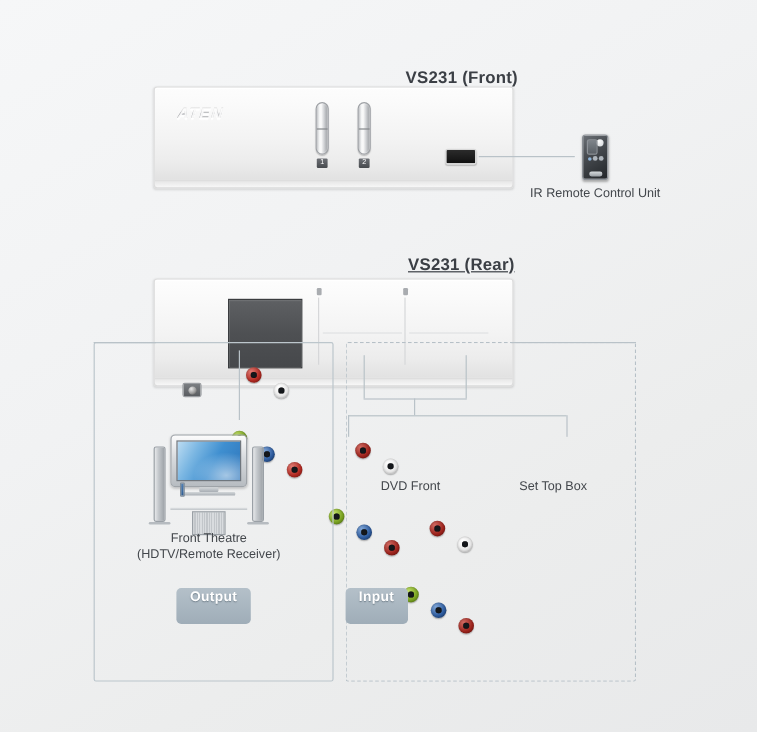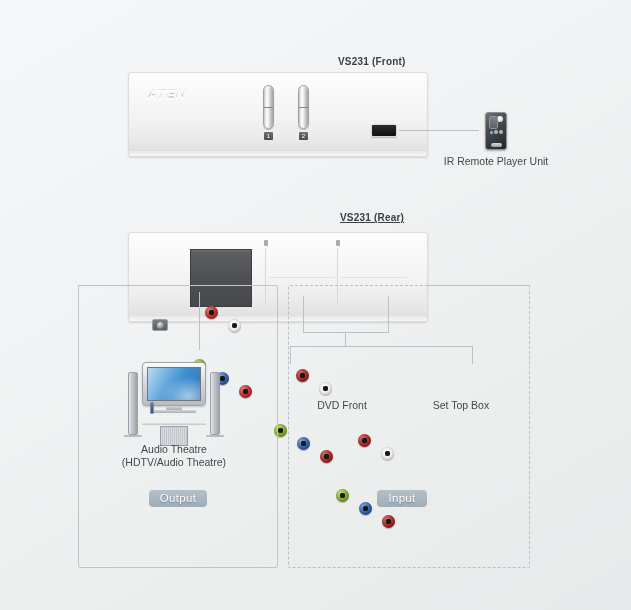--- a/index.html
+++ b/index.html
@@ -6,21 +6,21 @@
   body{
     width:631px;height:610px;overflow:hidden;position:relative;
     background:linear-gradient(150deg,#f6f7f8 0%,#f1f2f3 40%,#eceded 70%,#e8e9ea 100%);
     font-family:"Liberation Sans",sans-serif;
     -webkit-font-smoothing:antialiased;
   }
   .abs{position:absolute;}
 
   
   .panel-title{
-    font-size:10px;font-weight:bold;color:#3b3f45;letter-spacing:.2px;
+    font-size:14px;font-weight:bold;color:#3b3f45;letter-spacing:.2px;
     white-space:nowrap;
   }
 
   
   .chassis{
     border-radius:3px;
     background:linear-gradient(180deg,#fdfdfd 0%,#fafafa 18%,#f3f3f3 52%,#ececec 75%,#e2e2e2 92%,#f7f7f7 100%);
     box-shadow:0 1px 2px rgba(0,0,0,.13), inset 0 1px 0 #fff;
     border:1px solid #dcdcdc;
     box-sizing:border-box;
@@ -121,23 +121,23 @@
 
   
   .zone{
     box-sizing:border-box;border-radius:2px;
   }
   .zone.solid{border:1px solid #bcc6cc;}
   .zone.dashed{border:1px dashed #b6c0c7;}
 
   
   .badge{
-    display:inline-block;padding:2px 11px 3px;border-radius:4px;
+    display:inline-block;padding:2px 11px 16px;border-radius:4px;
     background:linear-gradient(180deg,#b4c0c9,#9fadb8);
-    color:#ffffff;font-size:11.5px;font-weight:normal;
+    color:#ffffff;font-size:11.5px;font-weight:bold;
     text-shadow:0 1px 1px rgba(80,95,108,.65);
     letter-spacing:.3px;white-space:nowrap;
   }
 
   
   .caption{
     font-size:10.5px;color:#43474c;text-align:center;line-height:13px;
     white-space:nowrap;
   }
 
@@ -205,21 +205,21 @@
 <div class="abs remote" style="left:485px;top:112px;">
   <div class="r-dot" style="right:3px;top:3px;width:6px;height:6px;background:radial-gradient(circle at 35% 30%,#ffffff,#cfd3d7);"></div>
   <div class="r-pill" style="left:3px;top:3px;width:7px;height:11px;background:linear-gradient(180deg,#7e848a,#5a6066);border:1px solid #8d9298;"></div>
   <div class="r-dot" style="left:4px;top:18px;width:3px;height:3px;background:#8fb4d8;"></div>
   <div class="r-pill" style="left:8px;top:17px;width:4px;height:4px;background:#aeb5bc;"></div>
   <div class="r-pill" style="left:13px;top:17px;width:4px;height:4px;background:#aeb5bc;"></div>
   <div class="r-pill" style="left:5px;top:30px;width:11px;height:4px;background:linear-gradient(180deg,#d6dadd,#9aa0a6);"></div>
 </div>
 
 <div class="abs caption" style="left:406px;top:155px;width:180px;">
-  <span>IR Remote Player Unit</span>
+  <span>IR Remote Control Unit</span>
 </div>
 
 <div class="abs panel-title" style="left:340px;top:212px;text-decoration:underline;">VS231 (Rear)</div>
 
 <div class="abs chassis" style="left:128px;top:232px;width:300px;height:90px;">
   <div class="chassis-lip"></div>
 </div>
 
 <div class="abs pwr-jack" style="left:152px;top:281px;"></div>
 
@@ -279,30 +279,30 @@
 <div class="abs tv-stand" style="left:166px;top:406px;width:16px;height:4px;"></div>
 <div class="abs tv-stand" style="left:152px;top:410px;width:44px;height:3px;"></div>
 
 <div class="abs sub-remote" style="left:150px;top:402px;width:4px;height:12px;"></div>
 
 <div class="abs" style="left:142px;top:423px;width:64px;height:2px;background:linear-gradient(180deg,#e3e5e7,#bfc4c8);"></div>
 
 <div class="abs center-spk" style="left:160px;top:426px;width:28px;height:20px;"></div>
 
 <div class="abs caption" style="left:92px;top:443px;width:164px;">
-  <div>Audio Theatre</div>
-  <div>(HDTV/Audio Theatre)</div>
+  <div>Front Theatre</div>
+  <div>(HDTV/Remote Receiver)</div>
 </div>
 
 <div class="abs caption" style="left:282px;top:399px;width:120px;">
   <span>DVD Front</span>
 </div>
 
 <div class="abs caption" style="left:401px;top:399px;width:120px;">
   <span>Set Top Box</span>
 </div>
 
 <div class="abs" style="left:78px;top:488px;width:200px;text-align:center;">
   <span class="badge">Output</span>
 </div>
-<div class="abs" style="left:288px;top:488px;width:228px;text-align:center;">
+<div class="abs" style="left:288px;top:488px;width:228px;">
   <span class="badge">Input</span>
 </div>
 
 </body></html>

